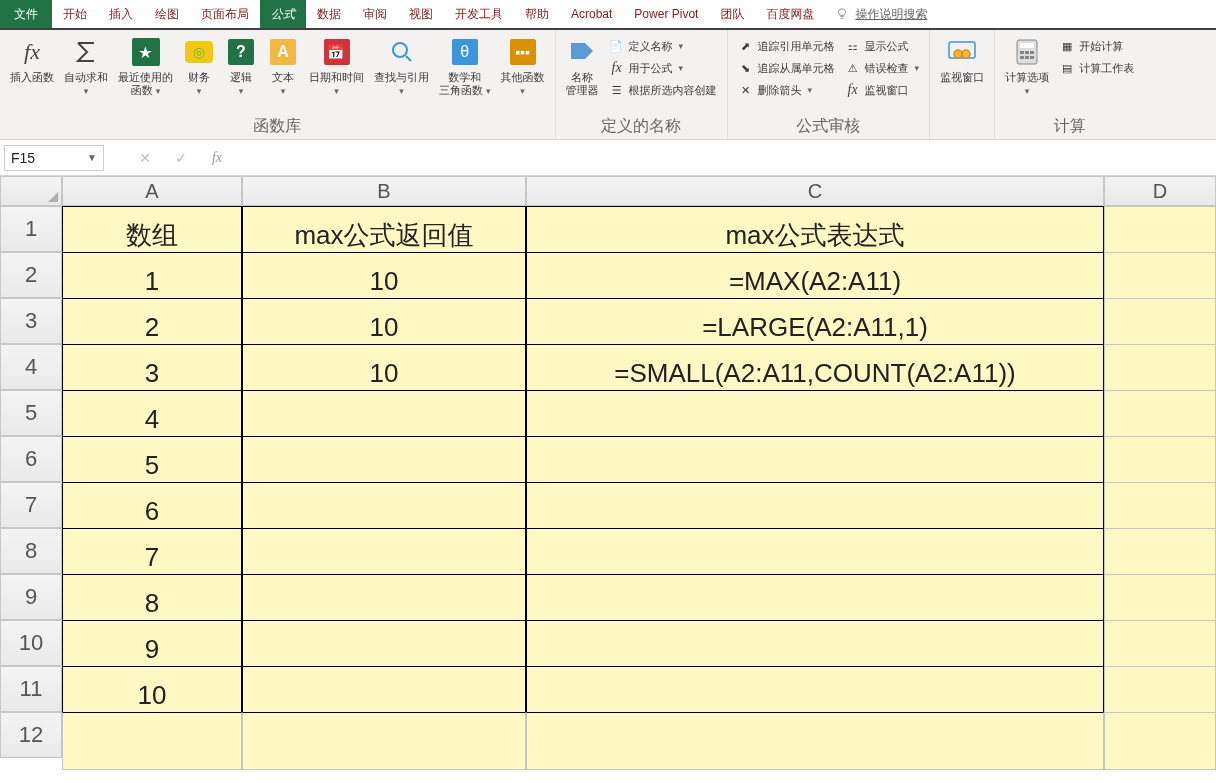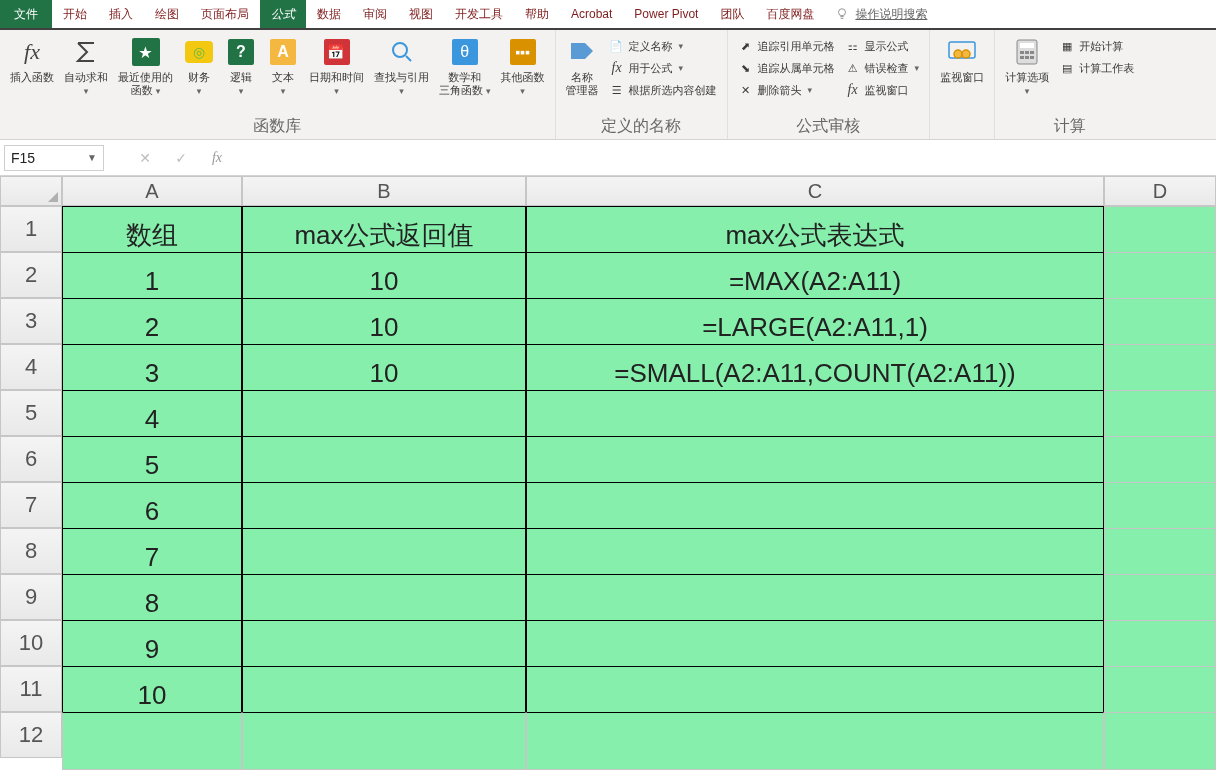--- a/index.html
+++ b/index.html
@@ -51,21 +51,21 @@
 .fb-input { flex:1; height:26px; border:none; outline:none; font-size:14px; padding:0 6px;}
 
 
 .sheet { display:flex; flex-direction:column; }
 .col-headers { display:flex; height:30px; }
 .corner { width:62px; height:30px; border:1px solid #c6c6c6; background:linear-gradient(#f4f4f4,#e9e9e9); position:relative;}
 .corner::after { content:''; position:absolute; right:3px; bottom:3px; width:0; height:0; border-left:10px solid transparent; border-bottom:10px solid #b0b0b0;}
 .col-h { height:30px; border:1px solid #c6c6c6; background:linear-gradient(#f4f4f4,#e9e9e9); display:flex; align-items:center; justify-content:center; font-size:20px; color:#555;}
 .row { display:flex; height:46px;}
 .row-h { width:62px; border:1px solid #c6c6c6; background:linear-gradient(#f4f4f4,#e9e9e9); display:flex; align-items:center; justify-content:center; font-size:22px; color:#555;}
-.cell { border:1px solid #c6c6c6; height:58px; display:flex; align-items:center; justify-content:center; font-size:26px; color:#222; background:#86efac; overflow:hidden; white-space:nowrap;}
+.cell { border:1px solid #c6c6c6; height:58px; display:flex; align-items:center; justify-content:center; font-size:26px; color:#222; background:#fef9c3; overflow:hidden; white-space:nowrap;}
 .cell.bordered { border:1px solid #000; }
 .wA { width:180px;} .wB{ width:284px;} .wC{ width:578px;} .wD{ width:112px;}
 </style>
 </head>
 <body>
 
 <div class="menubar">
   <div class="menu file">文件</div>
   <div class="menu">开始</div>
   <div class="menu">插入</div>

